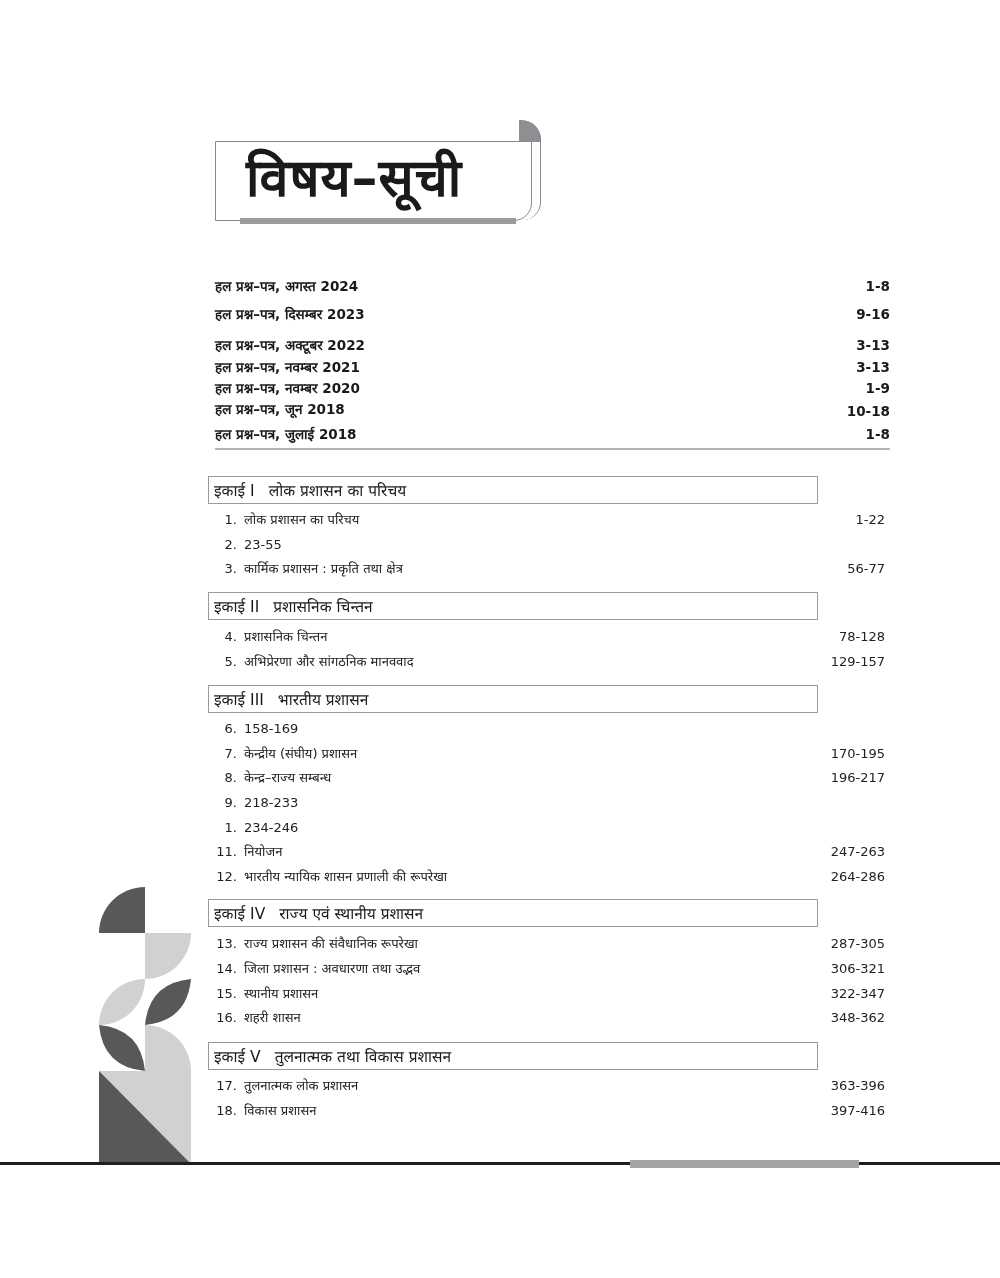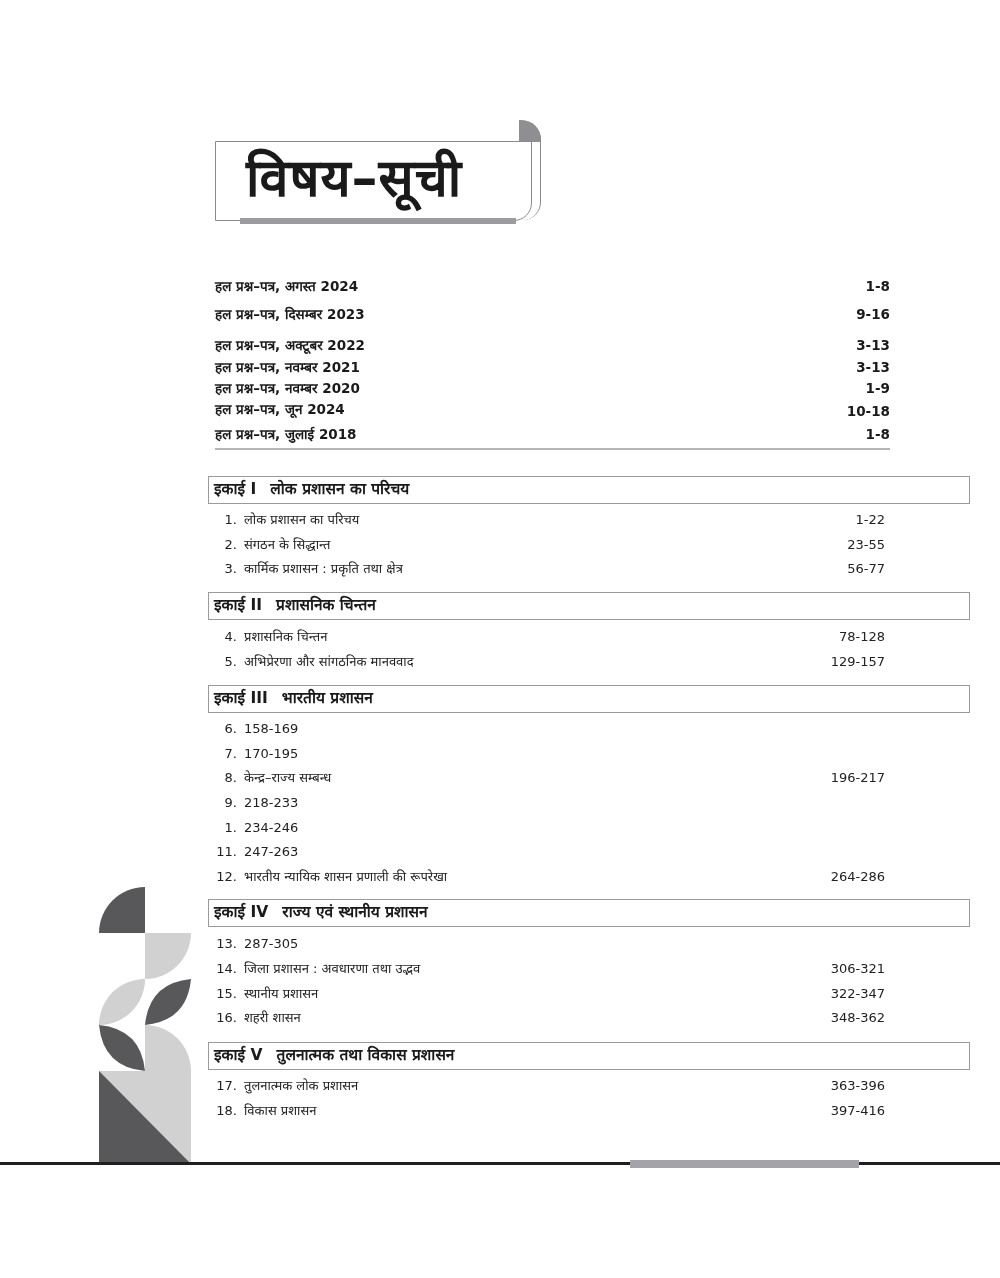--- a/index.html
+++ b/index.html
@@ -15,21 +15,21 @@
   .title-curl-edge { left:519px; top:120px; width:22px; height:100px; border-right:1.5px solid #8a8a8a;
                      border-top-right-radius:20px; border-bottom-right-radius:18px; box-sizing:border-box; }
   .title-text { left:246px; top:138px; font-size:52px; font-weight:bold; color:#1a1a1a; line-height:80px; letter-spacing:1px; }
   .title-bar { left:240px; top:218px; width:276px; height:6px; background:#9c9ca0; }
 
   
   .paper-row { left:215px; width:675px; height:20px; font-size:13.5px; font-weight:bold; display:flex; justify-content:space-between; align-items:center; }
   .sep-line { left:215px; top:448px; width:675px; height:2px; background:#b5b5b5; }
 
   
-  .unit-box { left:208px; width:762px; height:28px; border:1.3px solid #9a9a9a; box-sizing:border-box; display:flex; padding-left:5px; font-size:15.5px; font-weight:bold; }
+  .unit-box { left:208px; width:610px; height:28px; border:1.3px solid #9a9a9a; box-sizing:border-box; display:flex; align-items:center; padding-left:5px; font-size:15.5px; font-weight:normal; }
   .unit-label { display:inline-block; margin-right:14px; }
 
   
   .ch-row { left:208px; width:677px; height:22px; font-size:13px; display:flex; align-items:center; color:#222; }
   .ch-num { width:29px; text-align:right; margin-right:7px; }
   .ch-title { flex:1; }
   .ch-pages { text-align:left; }
 
   
   .deco { left:99px; top:887px; width:92px; height:277px; }
@@ -61,41 +61,40 @@
 </div>
 <div class="abs paper-row" style="top:357px">
   <span>हल प्रश्न–पत्र, नवम्बर 2021</span>
   <span>3-13</span>
 </div>
 <div class="abs paper-row" style="top:378px">
   <span>हल प्रश्न–पत्र, नवम्बर 2020</span>
   <span>1-9</span>
 </div>
 <div class="abs paper-row" style="top:399px">
-  <span>हल प्रश्न–पत्र, जून 2024</span>
+  <span>हल प्रश्न–पत्र, जून 2018</span>
   <span style="position:relative;top:2px">10-18</span>
 </div>
 <div class="abs paper-row" style="top:424px">
   <span>हल प्रश्न–पत्र, जुलाई 2018</span>
   <span>1-8</span>
 </div>
 <div class="abs sep-line"></div>
 
 <div class="abs unit-box" style="top:476px">
   <span class="unit-label">इकाई I</span>
   <span>लोक प्रशासन का परिचय</span>
 </div>
 <div class="abs ch-row" style="top:508px">
   <span class="ch-num">1.</span>
   <span class="ch-title">लोक प्रशासन का परिचय</span>
   <span class="ch-pages">1-22</span>
 </div>
 <div class="abs ch-row" style="top:533px">
   <span class="ch-num">2.</span>
-  <span class="ch-title">संगठन के सिद्धान्त</span>
   <span class="ch-pages">23-55</span>
 </div>
 <div class="abs ch-row" style="top:557px">
   <span class="ch-num">3.</span>
   <span class="ch-title">कार्मिक प्रशासन : प्रकृति तथा क्षेत्र</span>
   <span class="ch-pages">56-77</span>
 </div>
 
 <div class="abs unit-box" style="top:592px">
   <span class="unit-label">इकाई II</span>
@@ -115,51 +114,54 @@
 <div class="abs unit-box" style="top:685px">
   <span class="unit-label">इकाई III</span>
   <span>भारतीय प्रशासन</span>
 </div>
 <div class="abs ch-row" style="top:717px">
   <span class="ch-num">6.</span>
   <span class="ch-pages">158-169</span>
 </div>
 <div class="abs ch-row" style="top:742px">
   <span class="ch-num">7.</span>
+  <span class="ch-title">केन्द्रीय (संघीय) प्रशासन</span>
   <span class="ch-pages">170-195</span>
 </div>
 <div class="abs ch-row" style="top:766px">
   <span class="ch-num">8.</span>
   <span class="ch-title">केन्द्र–राज्य सम्बन्ध</span>
   <span class="ch-pages">196-217</span>
 </div>
 <div class="abs ch-row" style="top:791px">
   <span class="ch-num">9.</span>
   <span class="ch-pages">218-233</span>
 </div>
 <div class="abs ch-row" style="top:816px">
   <span class="ch-num">1.</span>
   <span class="ch-pages">234-246</span>
 </div>
 <div class="abs ch-row" style="top:840px">
   <span class="ch-num">11.</span>
+  <span class="ch-title">नियोजन</span>
   <span class="ch-pages">247-263</span>
 </div>
 <div class="abs ch-row" style="top:865px">
   <span class="ch-num">12.</span>
   <span class="ch-title">भारतीय न्यायिक शासन प्रणाली की रूपरेखा</span>
   <span class="ch-pages">264-286</span>
 </div>
 
 <div class="abs unit-box" style="top:899px">
   <span class="unit-label">इकाई IV</span>
   <span>राज्य एवं स्थानीय प्रशासन</span>
 </div>
 <div class="abs ch-row" style="top:932px">
   <span class="ch-num">13.</span>
+  <span class="ch-title">राज्य प्रशासन की संवैधानिक रूपरेखा</span>
   <span class="ch-pages">287-305</span>
 </div>
 <div class="abs ch-row" style="top:957px">
   <span class="ch-num">14.</span>
   <span class="ch-title">जिला प्रशासन : अवधारणा तथा उद्भव</span>
   <span class="ch-pages">306-321</span>
 </div>
 <div class="abs ch-row" style="top:982px">
   <span class="ch-num">15.</span>
   <span class="ch-title">स्थानीय प्रशासन</span>

